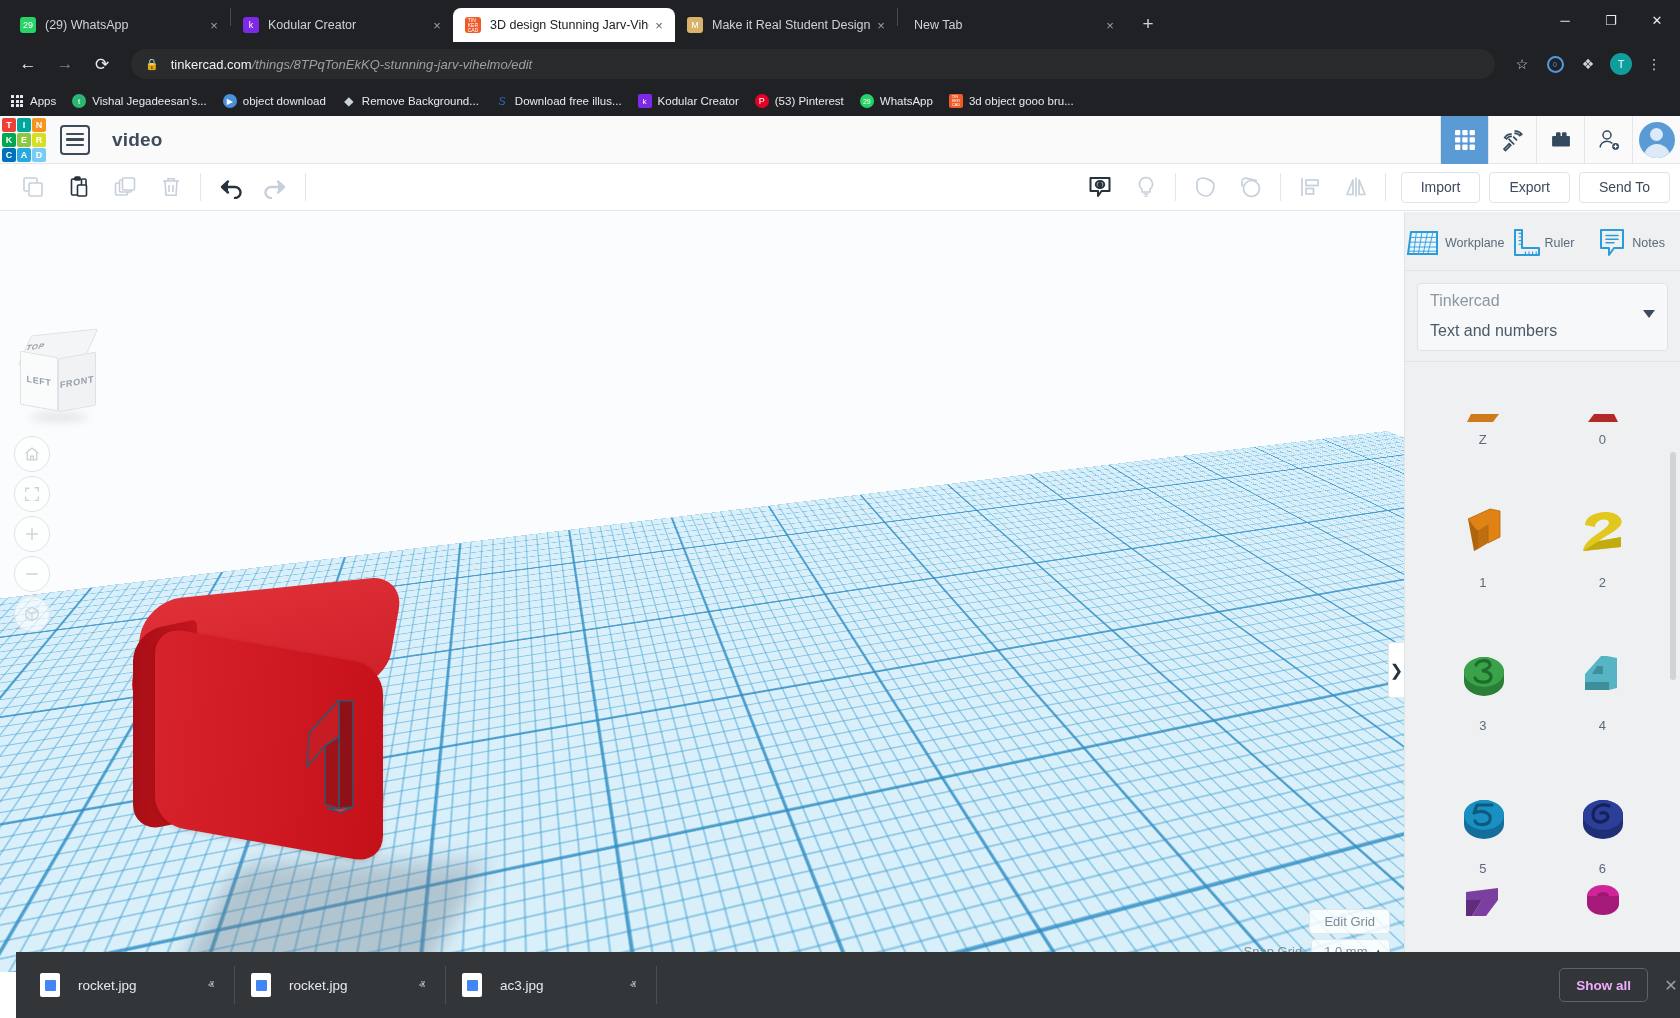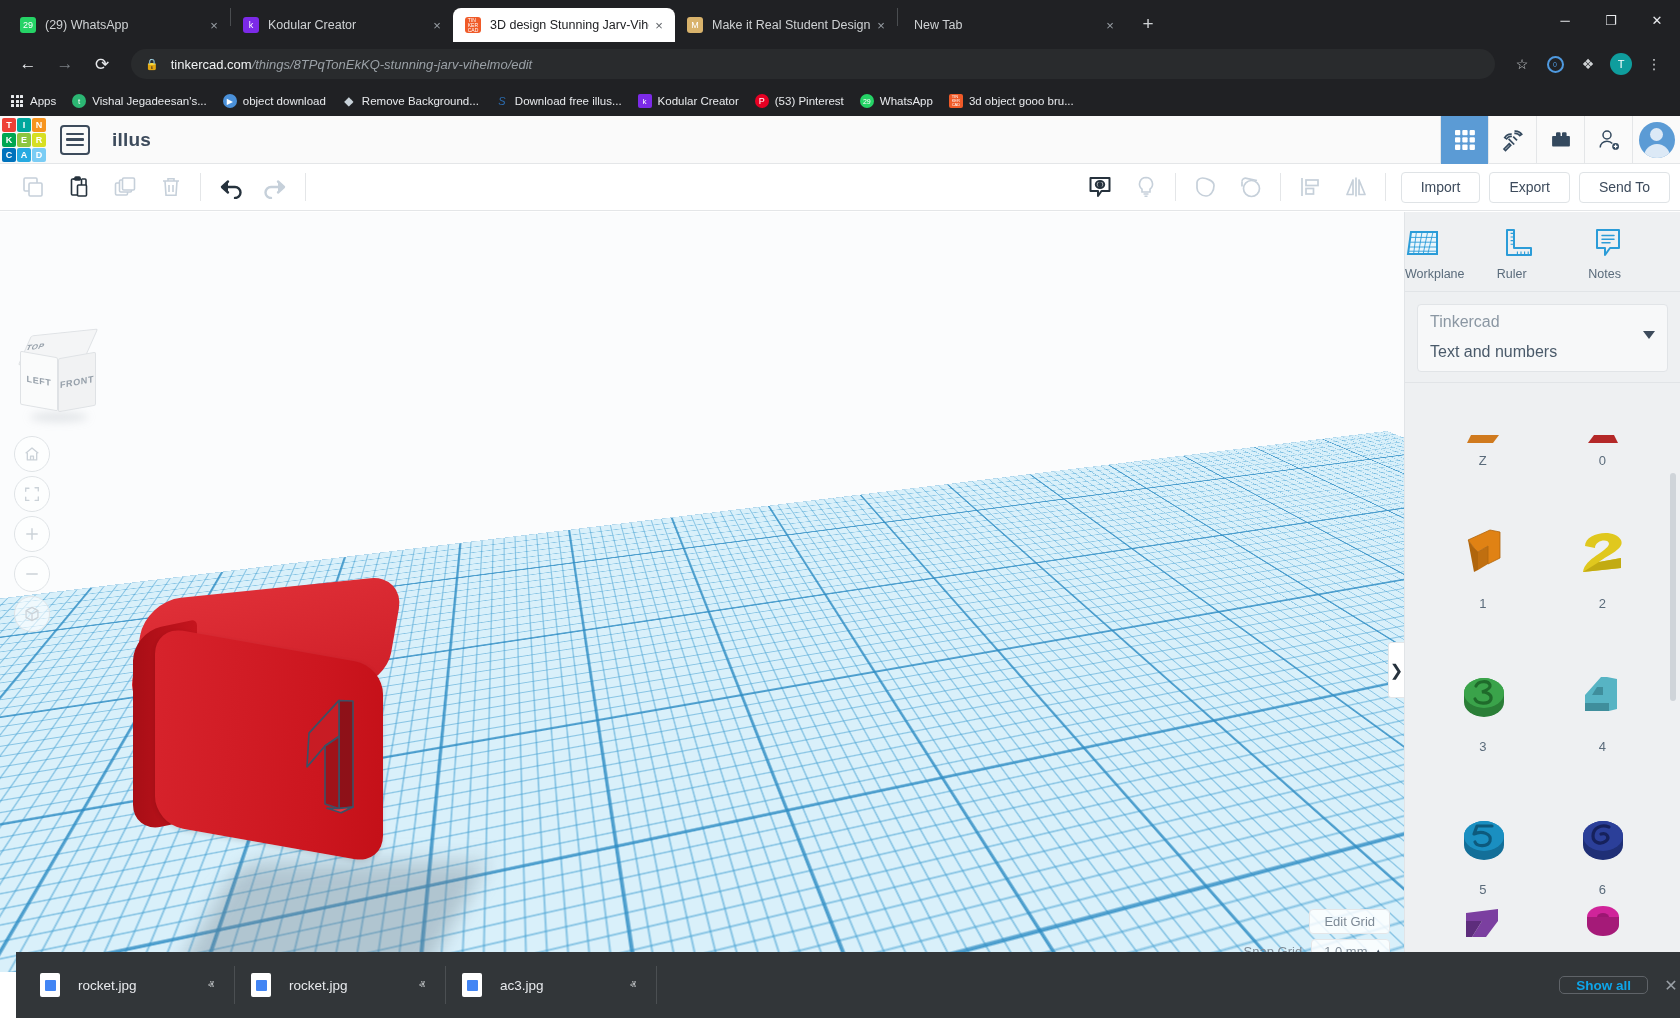--- a/index.html
+++ b/index.html
@@ -294,21 +294,21 @@
   .rpanel {
     position: absolute; right: 0; top: 96px; width: 276px; height: 760px;
     background: #eef0f2; border-left: 1px solid #e1e4e7;
     display: flex; flex-direction: column;
   }
   .rp-tools {
     display: flex; background: #eef0f2; padding: 14px 0 10px;
     border-bottom: 1px solid #e1e4e7;
   }
   .rp-tool {
-    flex: 1 1 0; display: flex; flex-direction: column; align-items: flex-start; gap: 7px;
+    flex: 1 1 0; display: flex; flex-direction: row; align-items: center; 
   }
   .rp-tool .lbl { font-size: 12.5px; color: #5a6b7b; }
   .rp-select-wrap { padding: 12px 12px 10px; }
   .rp-select {
     background: #f7f8f9; border: 1px solid #e1e4e7; border-radius: 4px;
     padding: 8px 12px 10px; position: relative;
   }
   .rp-select .grp { font-size: 16px; color: #8b97a3; margin-bottom: 12px; }
   .rp-select .val { font-size: 16px; color: #4a5a6a; }
   .rp-caret {
@@ -353,22 +353,22 @@
     display: flex; align-items: center; justify-content: center;
   }
   .dl-fileicon i {
     width: 11px; height: 11px; background: #4285f4; display: block;
     border-radius: 1px;
   }
   .dl-caret { margin-left: auto; padding: 0 14px; color: #cfd2d4; font-size: 12px; }
   .dl-sep { width: 1px; height: 38px; background: #4b4f52; }
   .dl-right { margin-left: auto; display: flex; align-items: center; }
   .showall {
-    height: 18px; padding: 8px 16px; border: 1px solid #5f6368; border-radius: 5px;
-    color: #0ea5e9; font-size: 13.5px; display: flex; align-items: center;
+    height: 34px; padding: 8px 16px; border: 1px solid #5f6368; border-radius: 5px;
+    color: #f0abfc; font-size: 13.5px; display: flex; align-items: center;
     font-weight: 600;
   }
   .dl-close {
     width: 34px; height: 34px; display: flex; align-items: center;
     justify-content: center; color: #9aa0a6; font-size: 16px; margin-left: 6px;
   }
 </style>
 </head>
 <body>
 
@@ -496,21 +496,21 @@
       <span style="background:#d7df23">R</span>
       <span style="background:#0072bc">C</span>
       <span style="background:#27aae1">A</span>
       <span style="background:#7accf4">D</span>
     </div>
     <div class="tc-menu-btn">
         <i></i>
         <i></i>
         <i></i>
       </div>
-    <div class="tc-title">illus</div>
+    <div class="tc-title">video</div>
 
     <div class="tc-top-right">
       <div class="tbtn active">
         <svg width="22" height="22" viewBox="0 0 22 22">
             <g fill="#fff">
               <rect x="1" y="1" width="5.3" height="5.3" rx="1"></rect>
               <rect x="8.3" y="1" width="5.3" height="5.3" rx="1"></rect>
               <rect x="15.6" y="1" width="5.3" height="5.3" rx="1"></rect>
               <rect x="1" y="8.3" width="5.3" height="5.3" rx="1"></rect>
               <rect x="8.3" y="8.3" width="5.3" height="5.3" rx="1"></rect>

